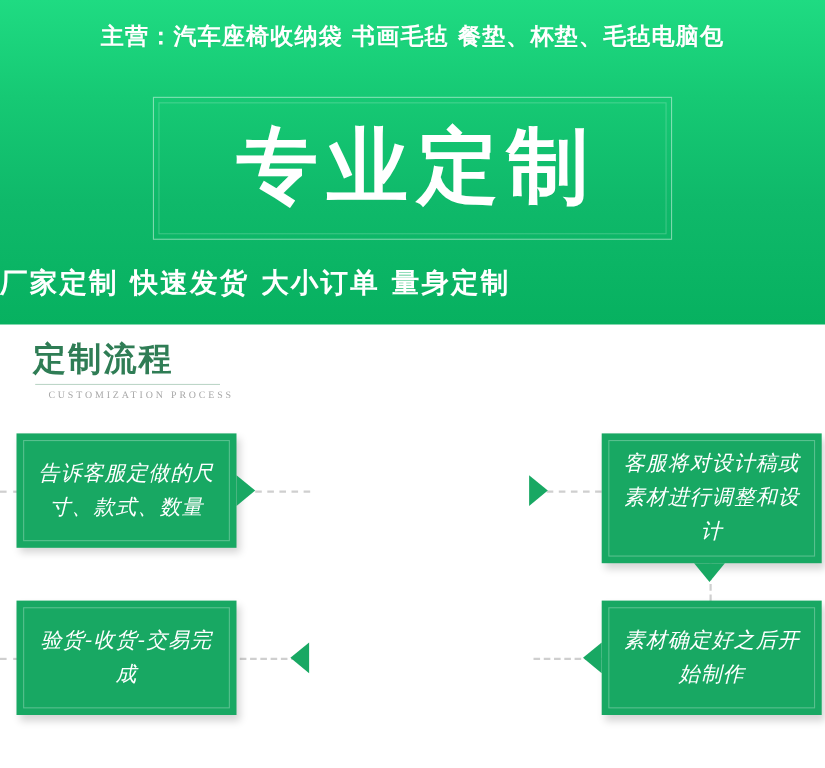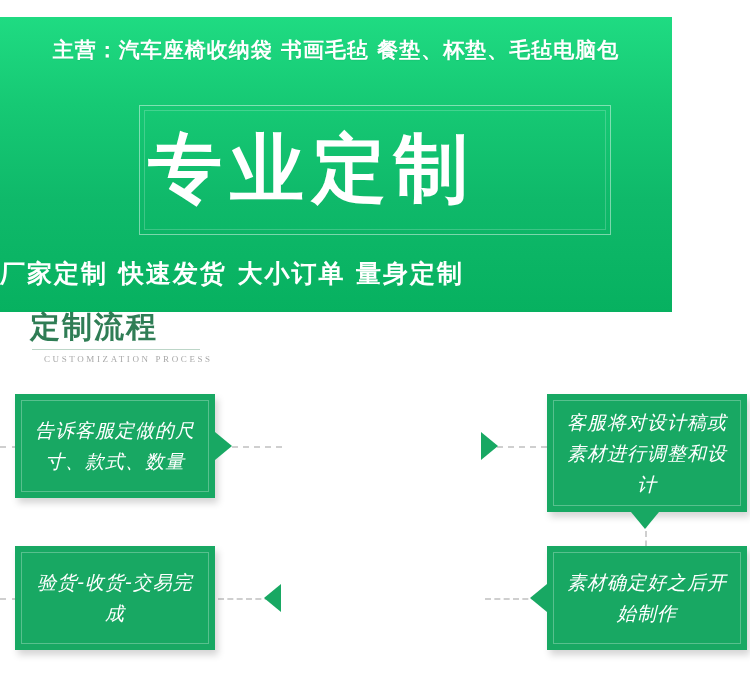--- a/index.html
+++ b/index.html
@@ -12,24 +12,23 @@
     height: 698px;
     position: relative;
     overflow: hidden;
     font-family: "DejaVu Sans", "Liberation Sans", sans-serif;
   }
 
   
   #banner {
     position: absolute;
     left: 0; top: 0;
-    width: 672px; height: 295px;
+    width: 750px; height: 295px;
     background: linear-gradient(180deg, #1fdb82 0%, #16c974 30%, #0fb96a 62%, #07b160 100%);
     overflow: hidden;
-    margin-top: 17px;
   }
   .banner-line {
     width: 100%;
     text-align: center;
     color: #ffffff;
     font-weight: bold;
     letter-spacing: 1px;
     text-shadow: 0 1px 1px rgba(0,0,0,.06);
   }
   #banner-line1 {
@@ -53,20 +52,21 @@
     content: "";
     position: absolute;
     left: 4px; top: 4px; right: 4px; bottom: 4px;
     border: 1px solid rgba(255,255,255,.20);
     pointer-events: none;
   }
   #main-title {
     position: absolute;
     left: 0; right: 0; top: 50%;
     transform: translateY(-52%);
+    text-align: center;
     color: #ffffff;
     font-size: 74px;
     font-weight: bold;
     letter-spacing: 8px;
     text-indent: 8px;
     line-height: 80px;
     white-space: nowrap;
   }
   #banner-sub {
     position: absolute; left: 0; top: 240px;

